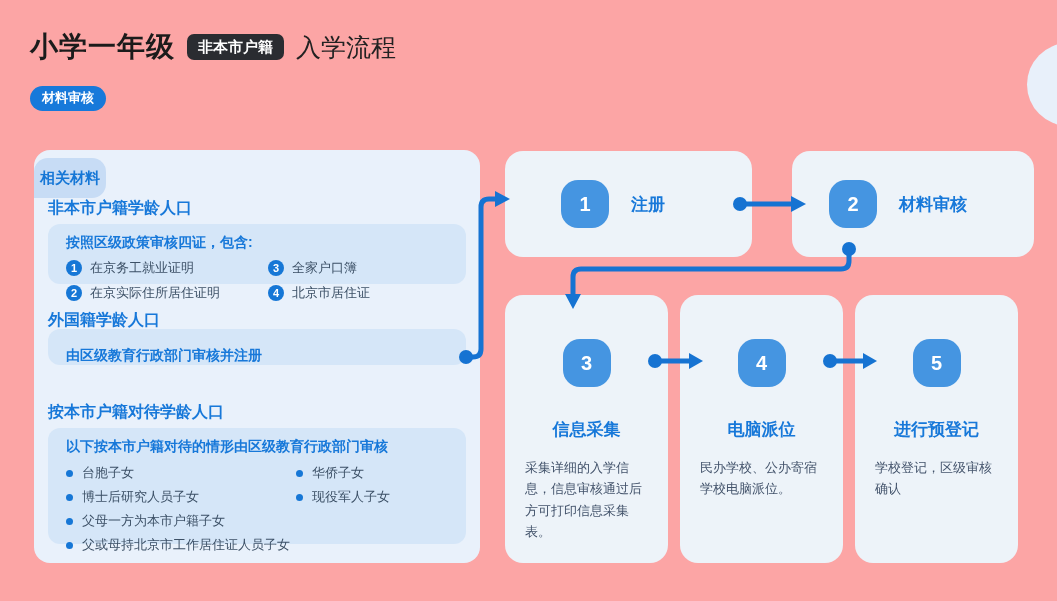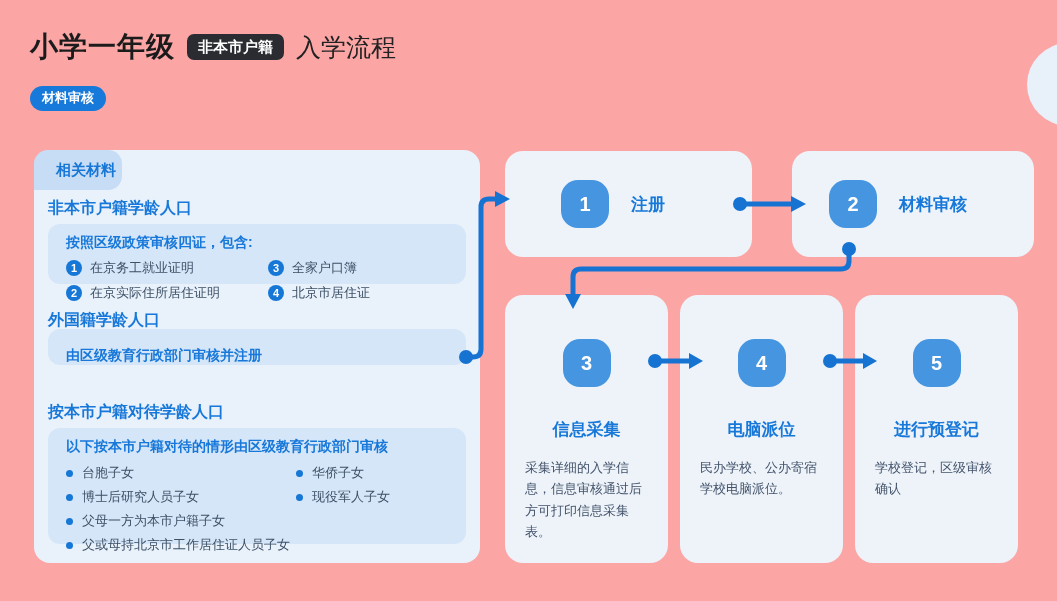--- a/index.html
+++ b/index.html
@@ -16,23 +16,23 @@
   .tip-row{position:absolute;left:30px;top:86px;display:flex;align-items:center;gap:12px;}
   .tip-pill{background:#1779da;color:#fff;font-size:13px;font-weight:700;
     padding:4px 12px;border-radius:13px;line-height:1.3;}
   .tip-text{font-size:16px;color:#2e2e2e;}
   
   .deco-circle{position:absolute;left:1027px;top:43px;width:83px;height:83px;
     border-radius:50%;background:#e8f0fa;}
   
   .panel{position:absolute;left:34px;top:150px;width:446px;height:413px;
     background:#e9f1fb;border-radius:16px;}
-  .panel-tab{position:absolute;left:0;top:0;width:72px;height:40px;background:#c7dcf5;
+  .panel-tab{position:absolute;left:0;top:8px;width:72px;height:40px;background:#c7dcf5;
     border-radius:14px 14px 14px 0;display:flex;align-items:center;justify-content:center;
-    font-size:15px;font-weight:700;color:#1677d6;padding-left:16px;}
+    font-size:15px;font-weight:700;color:#1677d6;}
   .sec-heading{position:absolute;left:14px;font-size:16px;font-weight:700;color:#1778d9;}
   .h1{top:48px;} .h2{top:160px;} .h3{top:252px;}
   .inner-box{position:absolute;left:14px;width:418px;background:#d5e6f8;border-radius:12px;box-sizing:border-box;}
   .box1{top:74px;height:60px;padding:10px 18px;}
   .box2{top:179px;height:36px;padding:18px 18px;}
   .box3{top:278px;height:116px;padding:10px 18px;}
   .box-title{font-size:14px;font-weight:700;color:#1778d9;}
   .num-grid{margin-top:7px;display:grid;grid-template-columns:202px 1fr;row-gap:7px;}
   .num-item{display:flex;align-items:center;gap:8px;font-size:13px;color:#3c5066;}
   .num-dot{width:16px;height:16px;border-radius:50%;background:#1677d6;color:#fff;

